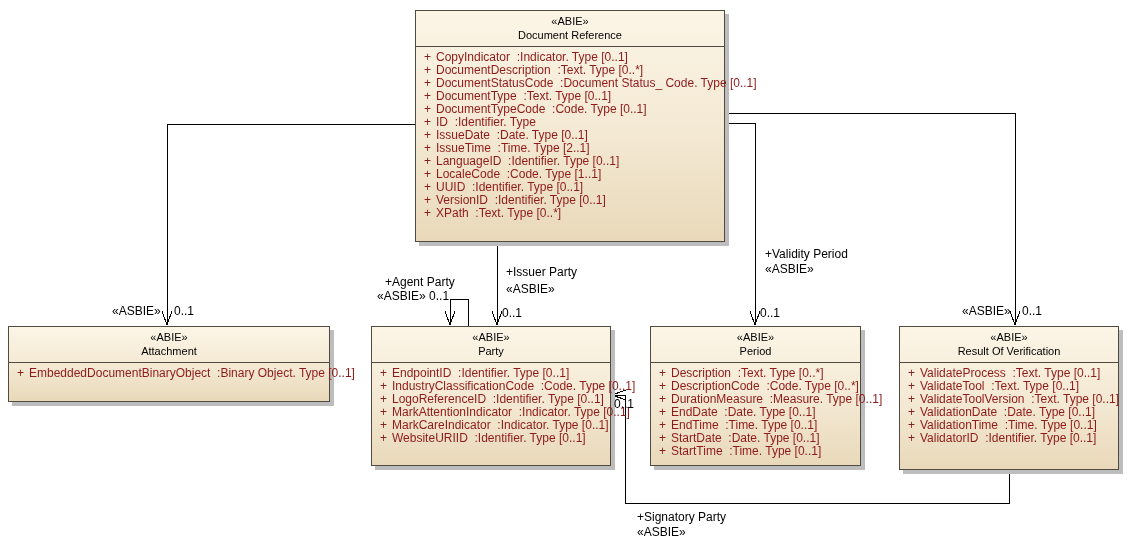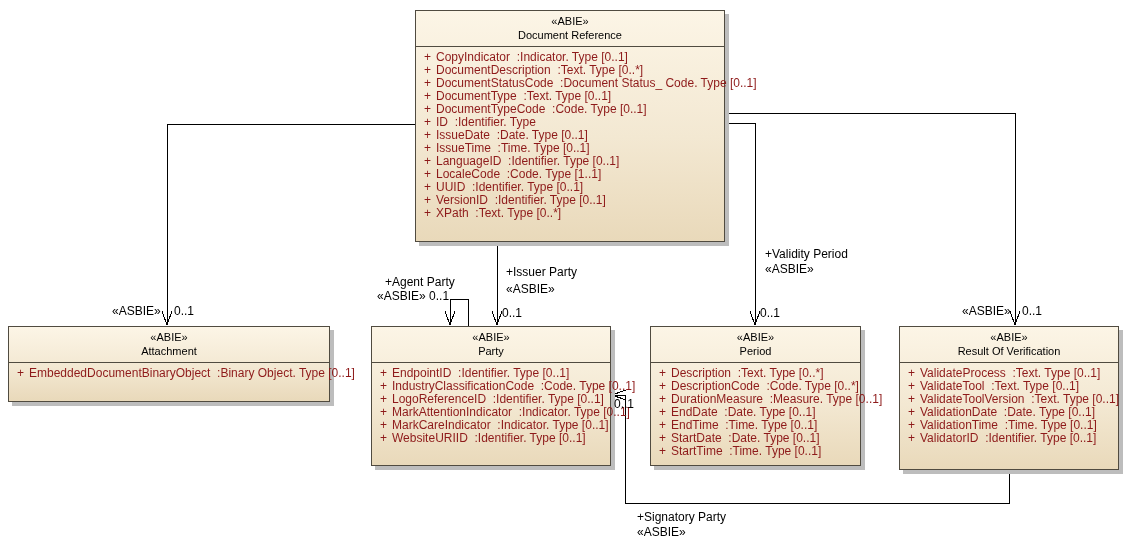--- a/index.html
+++ b/index.html
@@ -64,21 +64,21 @@
       <div class="cname">Document Reference</div>
     </div>
     <div class="attrs">
       <div class="attr"><span class="plus">+</span><span class="attr-text">CopyIndicator  :Indicator. Type [0..1]</span></div>
       <div class="attr"><span class="plus">+</span><span class="attr-text">DocumentDescription  :Text. Type [0..*]</span></div>
       <div class="attr"><span class="plus">+</span><span class="attr-text">DocumentStatusCode  :Document Status_ Code. Type [0..1]</span></div>
       <div class="attr"><span class="plus">+</span><span class="attr-text">DocumentType  :Text. Type [0..1]</span></div>
       <div class="attr"><span class="plus">+</span><span class="attr-text">DocumentTypeCode  :Code. Type [0..1]</span></div>
       <div class="attr"><span class="plus">+</span><span class="attr-text">ID  :Identifier. Type</span></div>
       <div class="attr"><span class="plus">+</span><span class="attr-text">IssueDate  :Date. Type [0..1]</span></div>
-      <div class="attr"><span class="plus">+</span><span class="attr-text">IssueTime  :Time. Type [0..1]</span></div>
+      <div class="attr"><span class="plus">+</span><span class="attr-text">IssueTime  :Time. Type [2..1]</span></div>
       <div class="attr"><span class="plus">+</span><span class="attr-text">LanguageID  :Identifier. Type [0..1]</span></div>
       <div class="attr"><span class="plus">+</span><span class="attr-text">LocaleCode  :Code. Type [1..1]</span></div>
       <div class="attr"><span class="plus">+</span><span class="attr-text">UUID  :Identifier. Type [0..1]</span></div>
       <div class="attr"><span class="plus">+</span><span class="attr-text">VersionID  :Identifier. Type [0..1]</span></div>
       <div class="attr"><span class="plus">+</span><span class="attr-text">XPath  :Text. Type [0..*]</span></div>
     </div>
   </div>
 
   <div class="uml-box" style="left:8px;top:326px;width:322px;height:76px;">
     <div class="hdr">

